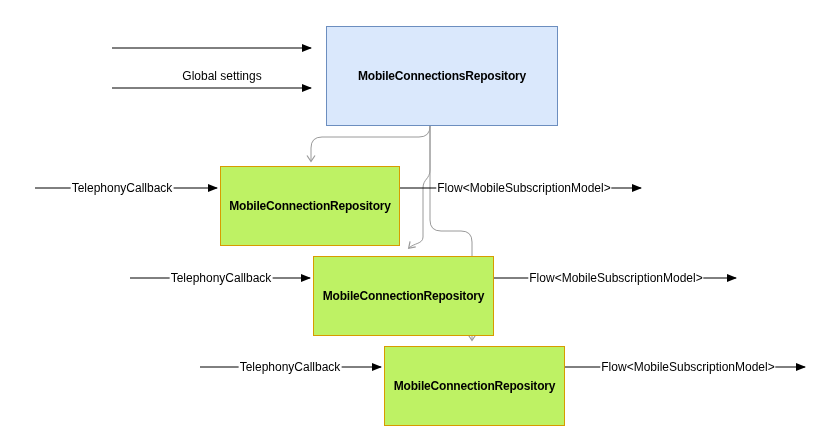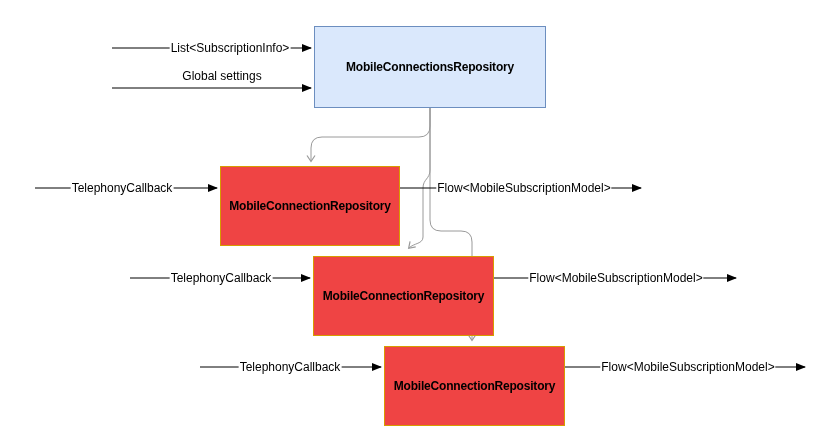--- a/index.html
+++ b/index.html
@@ -12,25 +12,25 @@
   }
   #wires { position:absolute; left:0; top:0; width:816px; height:431px; }
   .node {
     position:absolute;
     box-sizing:border-box;
     display:flex; align-items:center; justify-content:center;
     font-weight:bold; font-size:12px; letter-spacing:-0.2px;
     color:#000; text-align:center; white-space:nowrap;
   }
   .node.main {
-    left:314px; top:26px; width:232px; height:82px;
+    left:326px; top:26px; width:232px; height:100px;
     background:#dae8fc; border:1px solid #6c8ebf;
   }
   .node.repo {
-    background:#ef4444; border:1px solid #d79b00;
+    background:#bef264; border:1px solid #d79b00;
   }
   .node.repo1 { left:220px; top:166px; width:180px; height:80px; }
   .node.repo2 { left:313px; top:256px; width:181px; height:80px; }
   .node.repo3 { left:384px; top:346px; width:181px; height:80px; }
   .edge-label {
     position:absolute;
     transform:translate(-50%,-50%);
     background:#ffffff;
     font-size:12px; color:#000;
     white-space:nowrap; padding:0 1px;
@@ -85,21 +85,20 @@
   <div class="node repo repo1">
     <span>MobileConnectionRepository</span>
   </div>
   <div class="node repo repo2">
     <span>MobileConnectionRepository</span>
   </div>
   <div class="node repo repo3">
     <span>MobileConnectionRepository</span>
   </div>
 
-  <div class="edge-label li0">List&lt;SubscriptionInfo&gt;</div>
   <div class="edge-label li1">Global settings</div>
   <div class="edge-label li2">TelephonyCallback</div>
   <div class="edge-label li3">TelephonyCallback</div>
   <div class="edge-label li4">TelephonyCallback</div>
   <div class="edge-label lo0">Flow&lt;MobileSubscriptionModel&gt;</div>
   <div class="edge-label lo1">Flow&lt;MobileSubscriptionModel&gt;</div>
   <div class="edge-label lo2">Flow&lt;MobileSubscriptionModel&gt;</div>
 
 </div>
 

